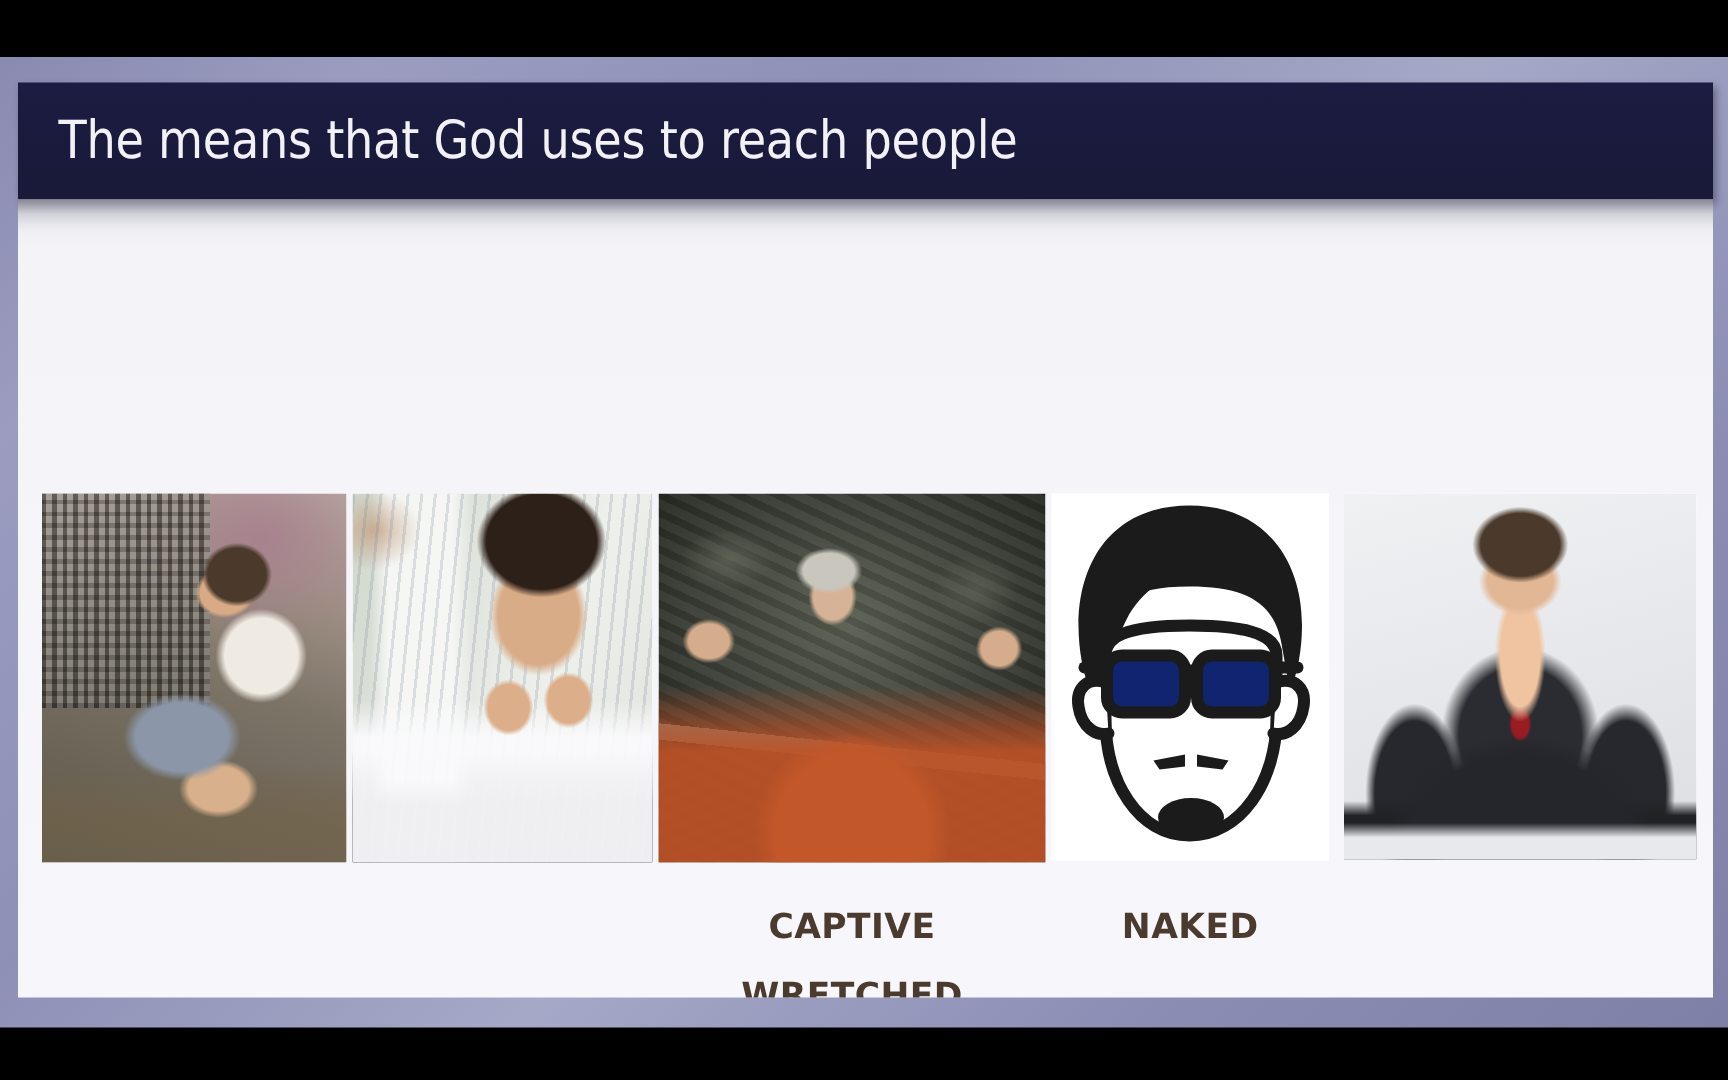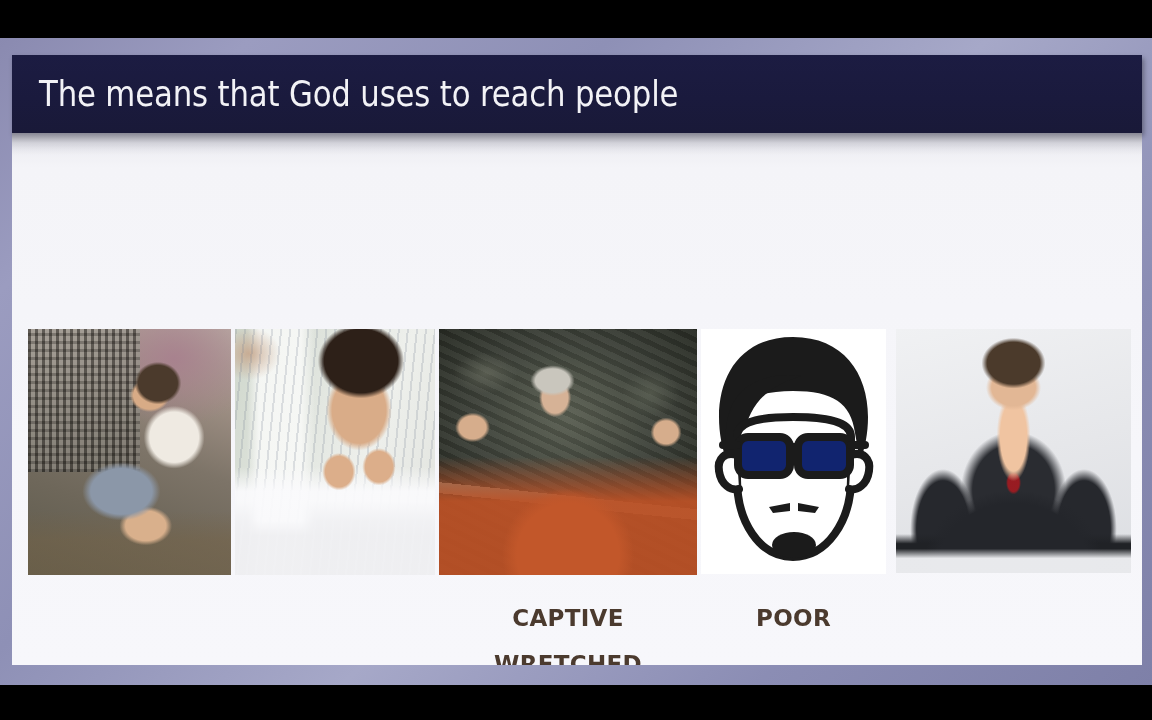--- a/index.html
+++ b/index.html
@@ -336,21 +336,21 @@
       <div id="caption-row">
 
 
 
         <div class="caption" id="cap-captive">
           <span class="line">CAPTIVE</span>
           <span class="line">WRETCHED</span>
         </div>
 
         <div class="caption" id="cap-blind">
-          <span class="line">POOR</span>
+          <span class="line">NAKED</span>
         </div>
 
 
       </div>
 
     </div>
   </div>
 </div>
 
 </body></html>

